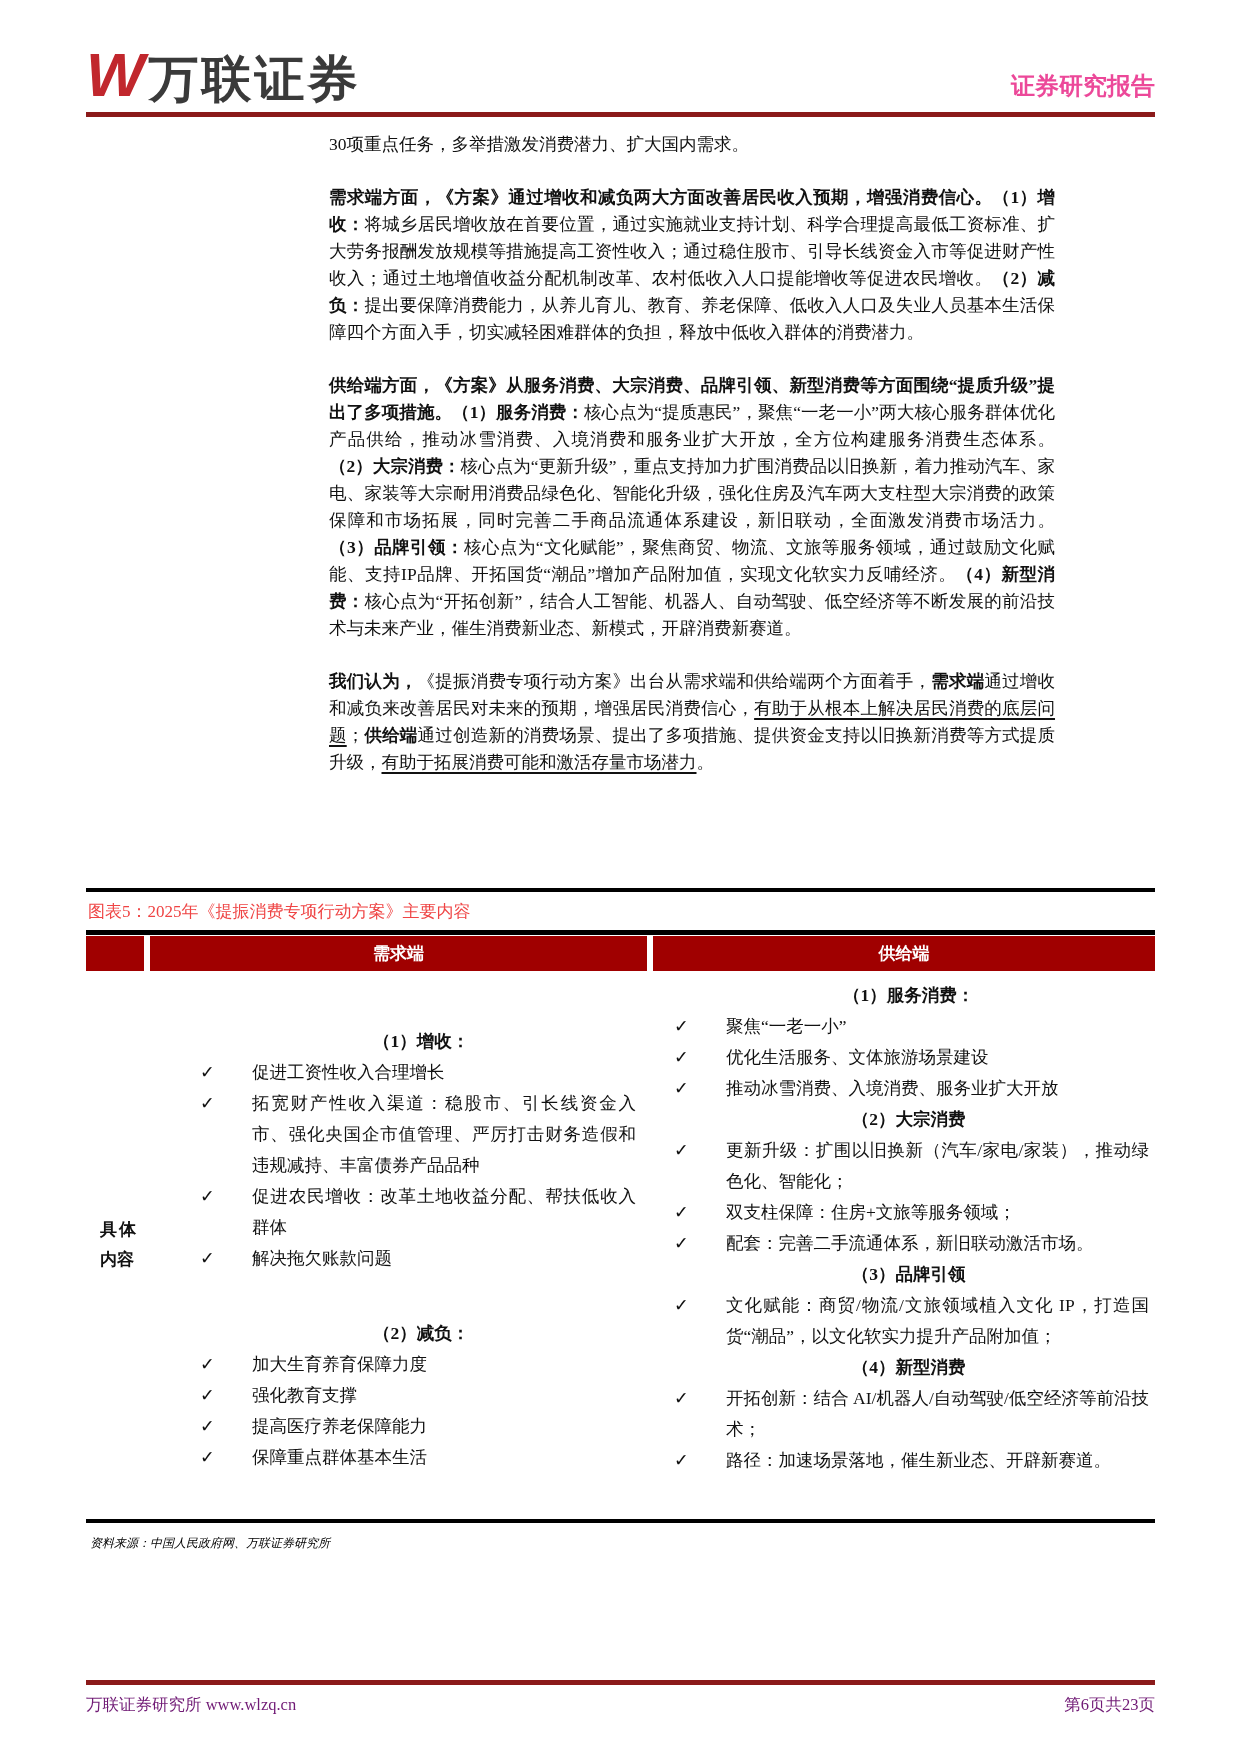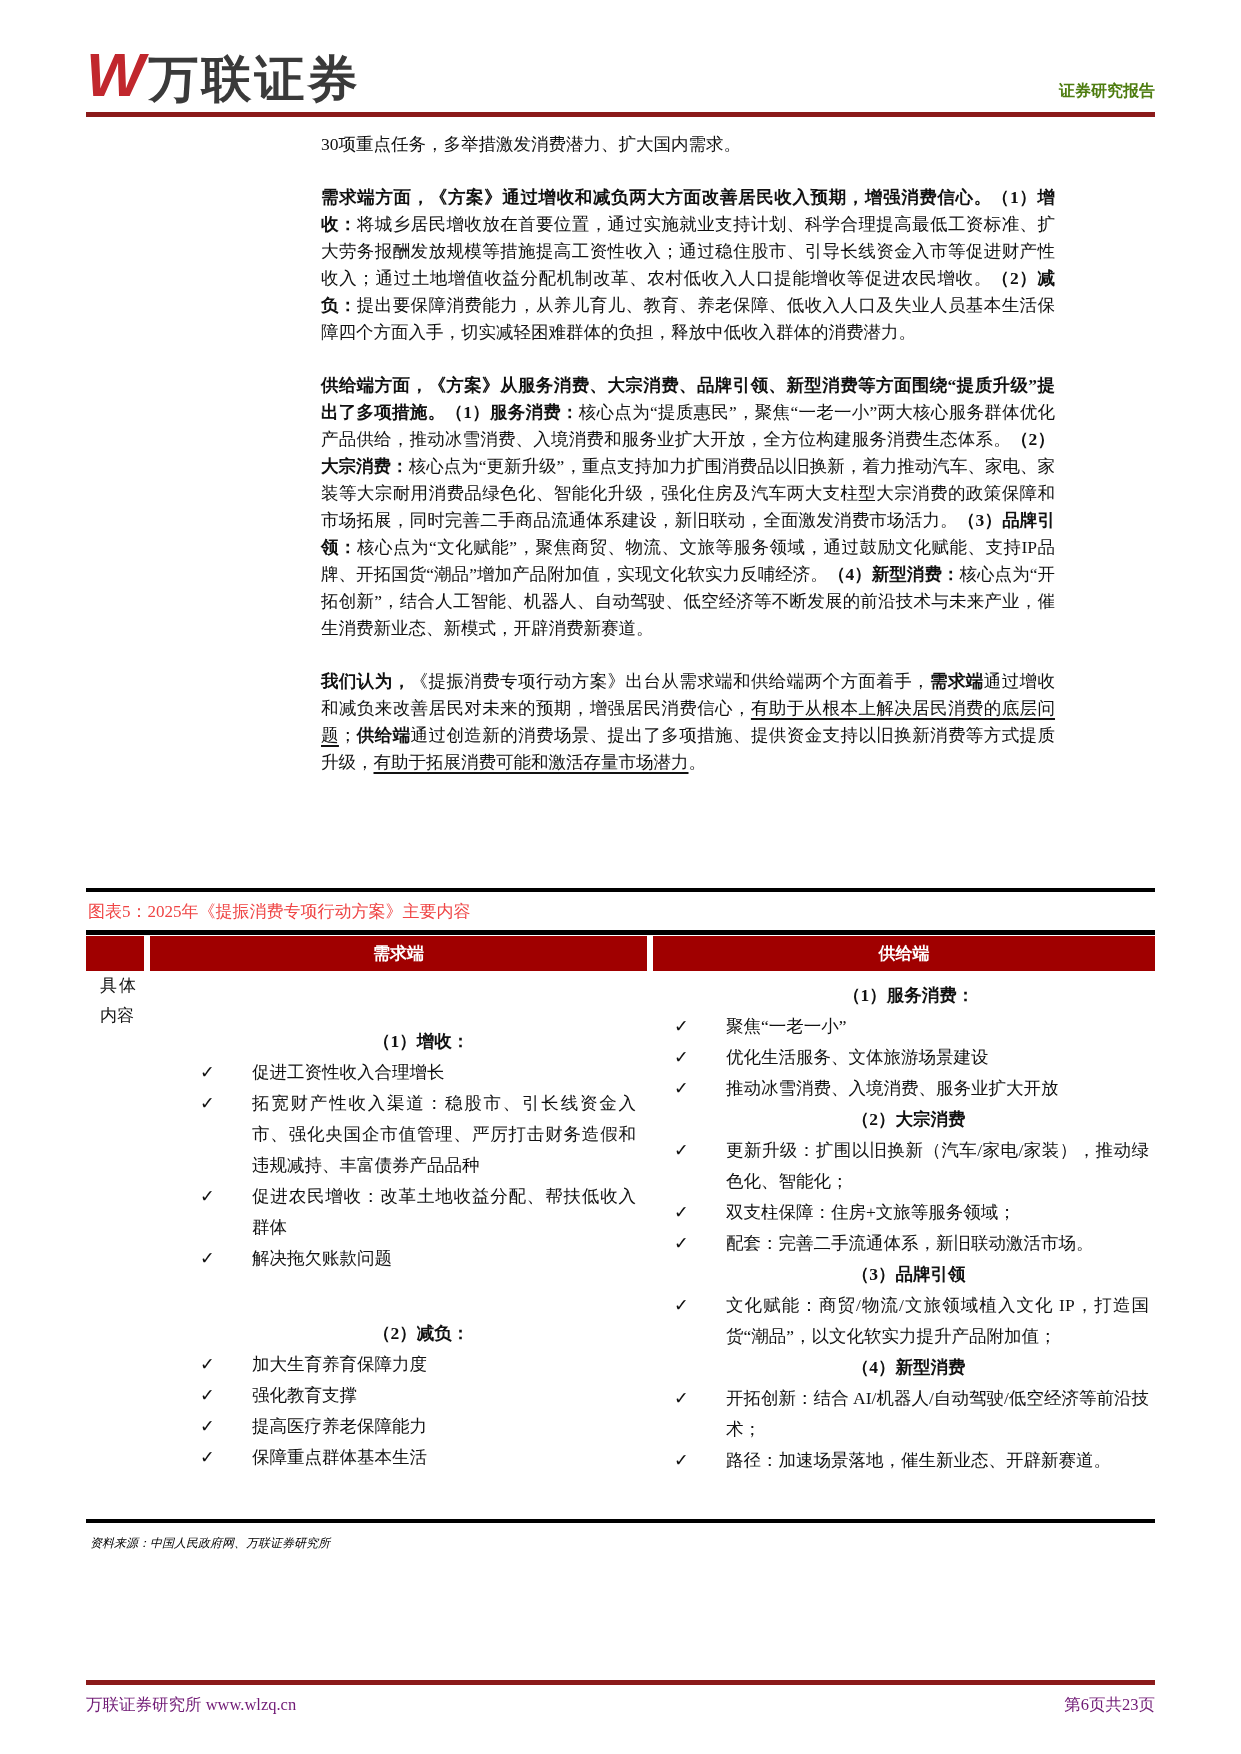--- a/index.html
+++ b/index.html
@@ -19,46 +19,46 @@
   .header{display:flex;justify-content:space-between;align-items:flex-end;padding:44px 86px 4px 86px;}
   .logo{display:flex;align-items:baseline;line-height:1;}
   .logo-w{
     color:var(--logo-red);font-family:"Liberation Sans","DejaVu Sans",sans-serif;
     font-weight:900;font-style:italic;font-size:62px;margin-right:8px;letter-spacing:-4px;
   }
   .logo-name{
     color:#3a3a3a;font-family:"Liberation Sans","DejaVu Sans",sans-serif;
     font-weight:900;font-size:50px;letter-spacing:3px;
   }
-  .report-type{font-size:16px;font-weight:bold;color:#4d7c0f;padding-bottom:4px;}
+  .report-type{font-size:24px;font-weight:bold;color:#ec4899;padding-bottom:4px;}
   .header-rule{height:5px;background:var(--brand-red);margin:2px 86px 0 86px;}
   
   .body-text{margin:14px 186px 0 313px;width:742px;}
   .body-text p{
-    margin:0 0 26px 8px;font-size:17.5px;line-height:27px;text-align:justify;
+    margin:0 0 26px 16px;font-size:17.5px;line-height:27px;text-align:justify;
   }
   .body-text .b{font-weight:bold;}
   .body-text .u{text-decoration:underline;text-underline-offset:4px;text-decoration-thickness:1.5px;}
   
   .figure{margin:112px 86px 0 86px;}
   .fig-topline{height:4px;background:#000;}
   .fig-title{font-size:17px;padding:8px 2px 7px 2px;color:#ef4444;}
   .fig-midline{height:5px;background:#000;}
   .tbl-header{display:flex;gap:6px;margin-top:1px;}
   .tbl-header .cell{
     background:var(--table-header-red);color:#fff;font-weight:bold;
     text-align:center;font-size:17px;padding:6px 0;box-sizing:border-box;
   }
   .label-cell{width:58px;flex:none;}
   .demand-cell{width:497px;flex:none;}
   .supply-cell{flex:1;}
   .tbl-body{display:flex;height:548px;overflow:hidden;}
   .tbl-rowlabel{
-    width:64px;flex:none;display:flex;align-items:flex-start;justify-content:center;
-    font-weight:normal;font-size:17px;line-height:30px;text-align:justify;
+    width:64px;flex:none;display:flex;align-items:center;justify-content:center;
+    font-weight:bold;font-size:17px;line-height:30px;text-align:justify;
   }
   .tbl-rowlabel span{display:block;width:36px;word-break:break-all;}
   .tbl-col{box-sizing:border-box;font-size:17.5px;line-height:31px;}
   .tbl-col-demand{width:500px;flex:none;padding:55px 14px 0 44px;}
   .tbl-col-supply{flex:1;padding:9px 6px 0 18px;}
   .tbl-heading{font-weight:bold;text-align:center;}
   .tbl-col-demand .tbl-heading{padding-left:12px;}
   .tbl-col-demand .block-gap{margin-top:44px;}
   .tbl-item{display:flex;}
   .check{width:52px;flex:none;padding-left:6px;font-family:"DejaVu Sans",sans-serif;}

